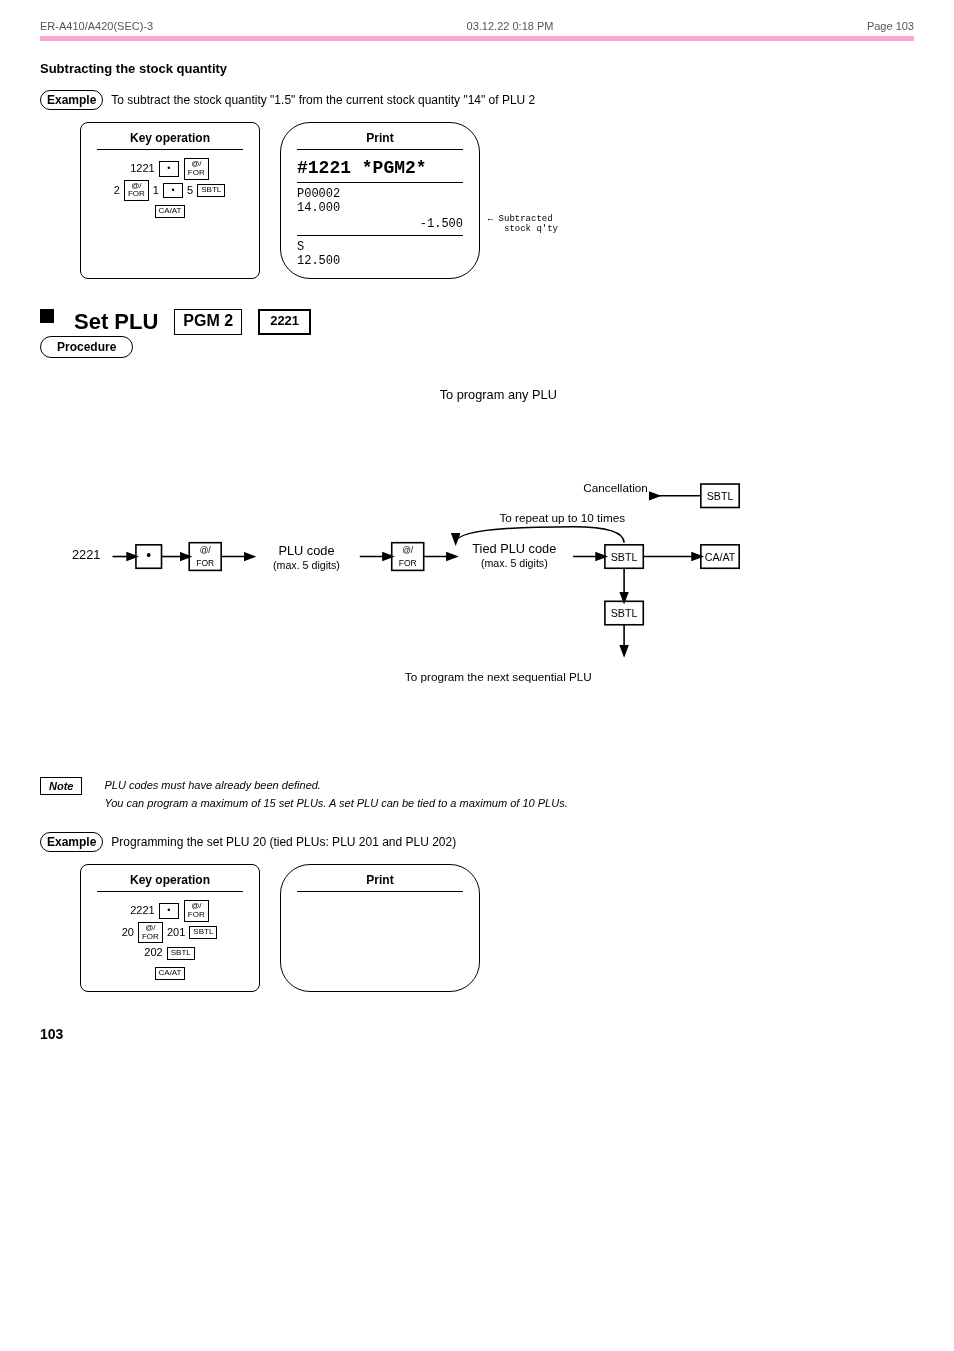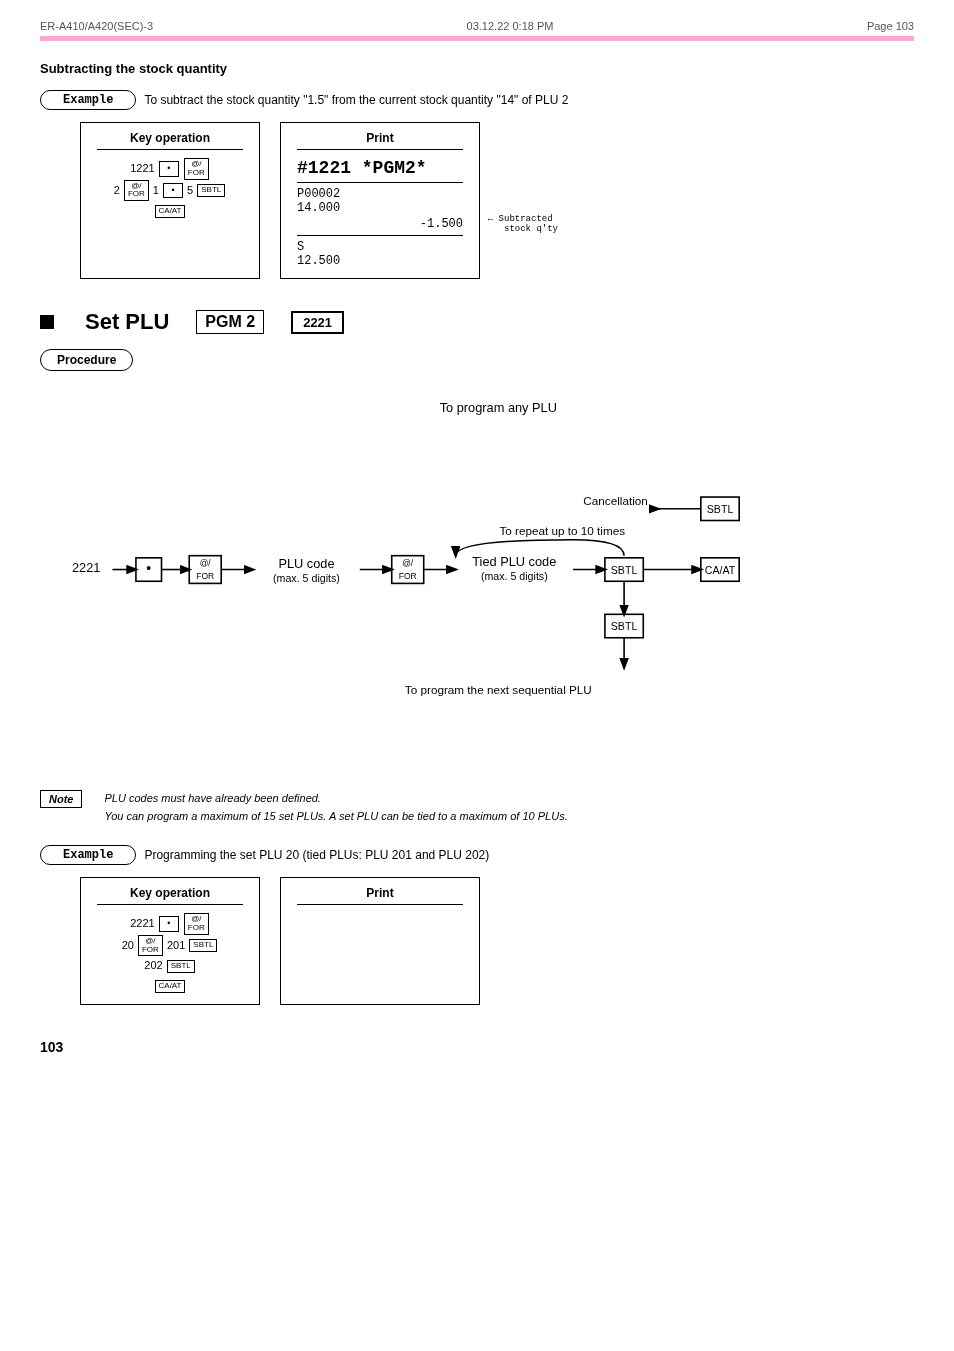--- a/index.html
+++ b/index.html
@@ -31,25 +31,24 @@
       font-weight: bold;
       font-size: 13px;
       margin-bottom: 14px;
     }
 
     
     .badge {
       display: inline-block;
       border: 1.5px solid #000;
       border-radius: 12px;
-      padding: 2px 22px;
+      padding: 2px 6px;
       font-weight: bold;
       font-size: 12px;
       margin-right: 8px;
-      font-family: Liberation Mono, monospace;
     }
 
     .example-row {
       display: flex;
       align-items: center;
       margin-bottom: 12px;
       font-size: 12px;
     }
 
     
@@ -60,24 +59,26 @@
       margin-bottom: 30px;
     }
 
     .key-op-box, .print-box {
       border: 1px solid #000;
       padding: 8px 16px;
     }
 
     .key-op-box {
       min-width: 180px;
+      border-radius: 8px;
     }
 
     .print-box {
       min-width: 200px;
+      border-radius: 30px;
     }
 
     .box-title {
       text-align: center;
       font-weight: bold;
       font-size: 12px;
       border-bottom: 1px solid #000;
       margin-bottom: 8px;
       padding-bottom: 4px;
     }
@@ -120,23 +121,22 @@
       display: flex;
       justify-content: space-between;
       font-size: 12px;
       margin: 2px 0;
       flex-direction: column;
     }
 
     
     .set-plu-heading {
       display: flex;
-      align-items: center;
-      gap: 27px;
-      margin: 20px 0 14px 0;
+      gap: 16px;
+      margin: 20px 0 1px 0;
     }
 
     .set-plu-heading h2 {
       font-size: 22px;
       font-weight: bold;
       display: flex;
       align-items: center;
       gap: 6px;
     }
 

